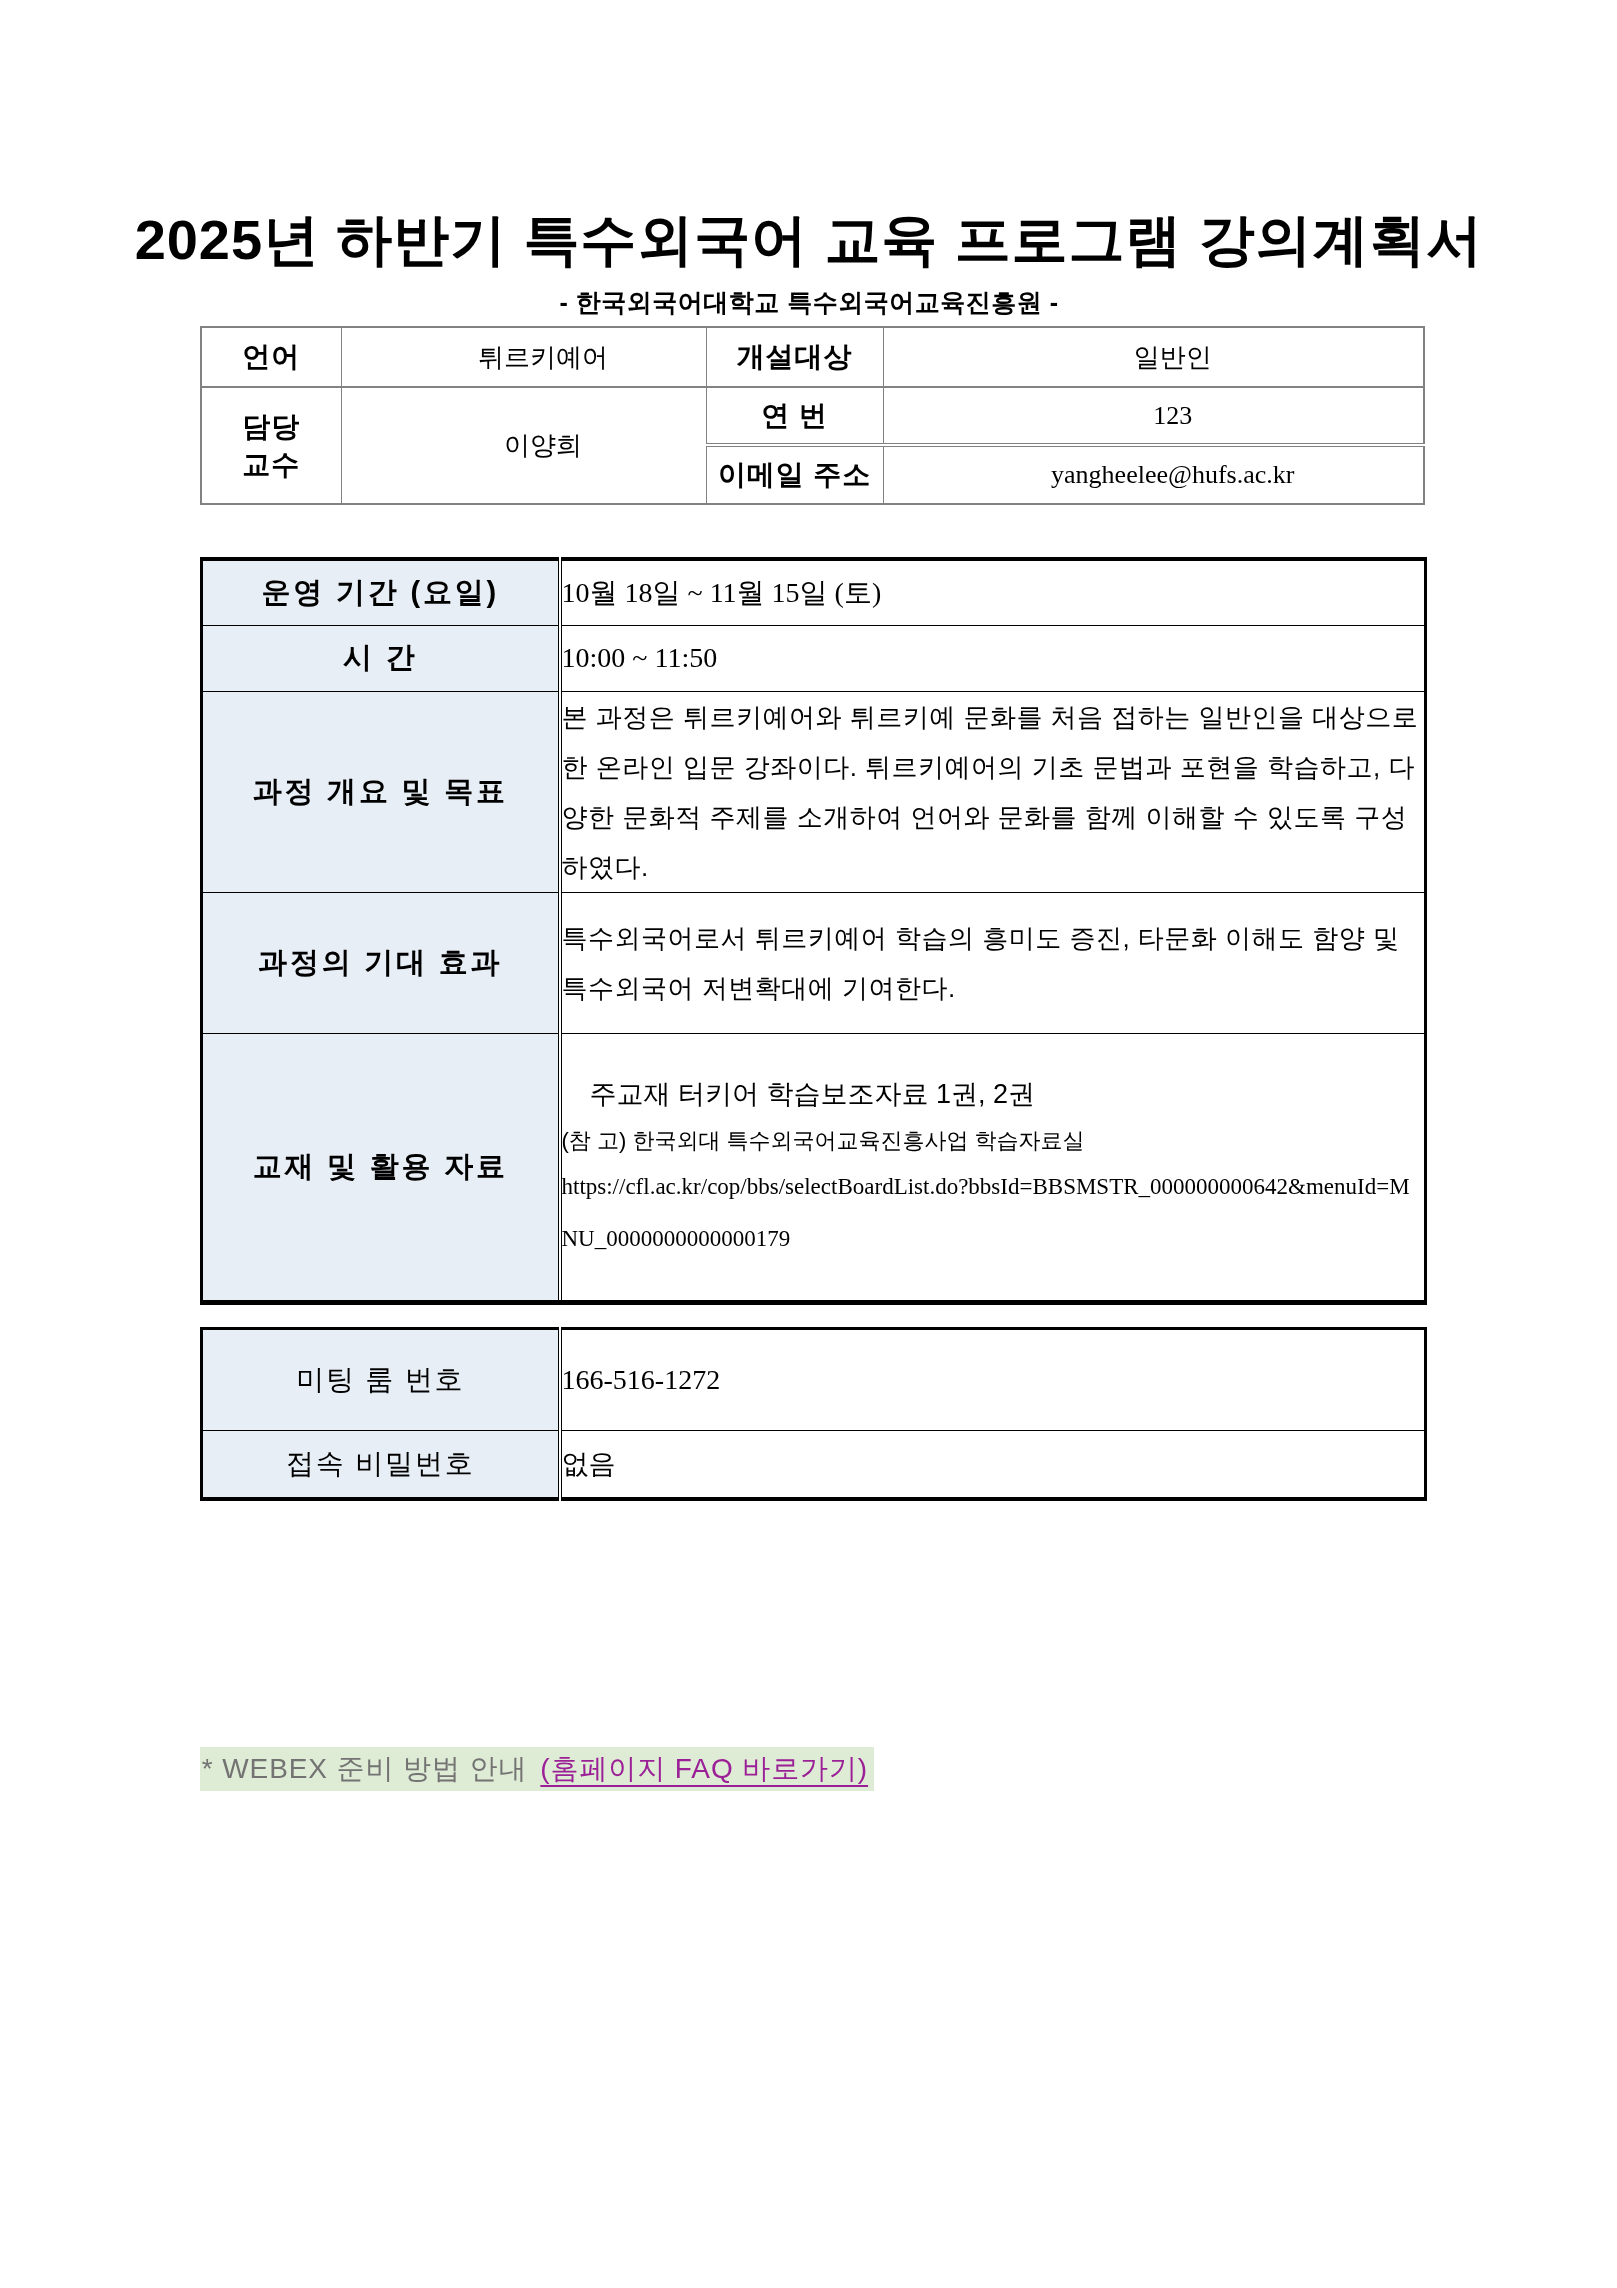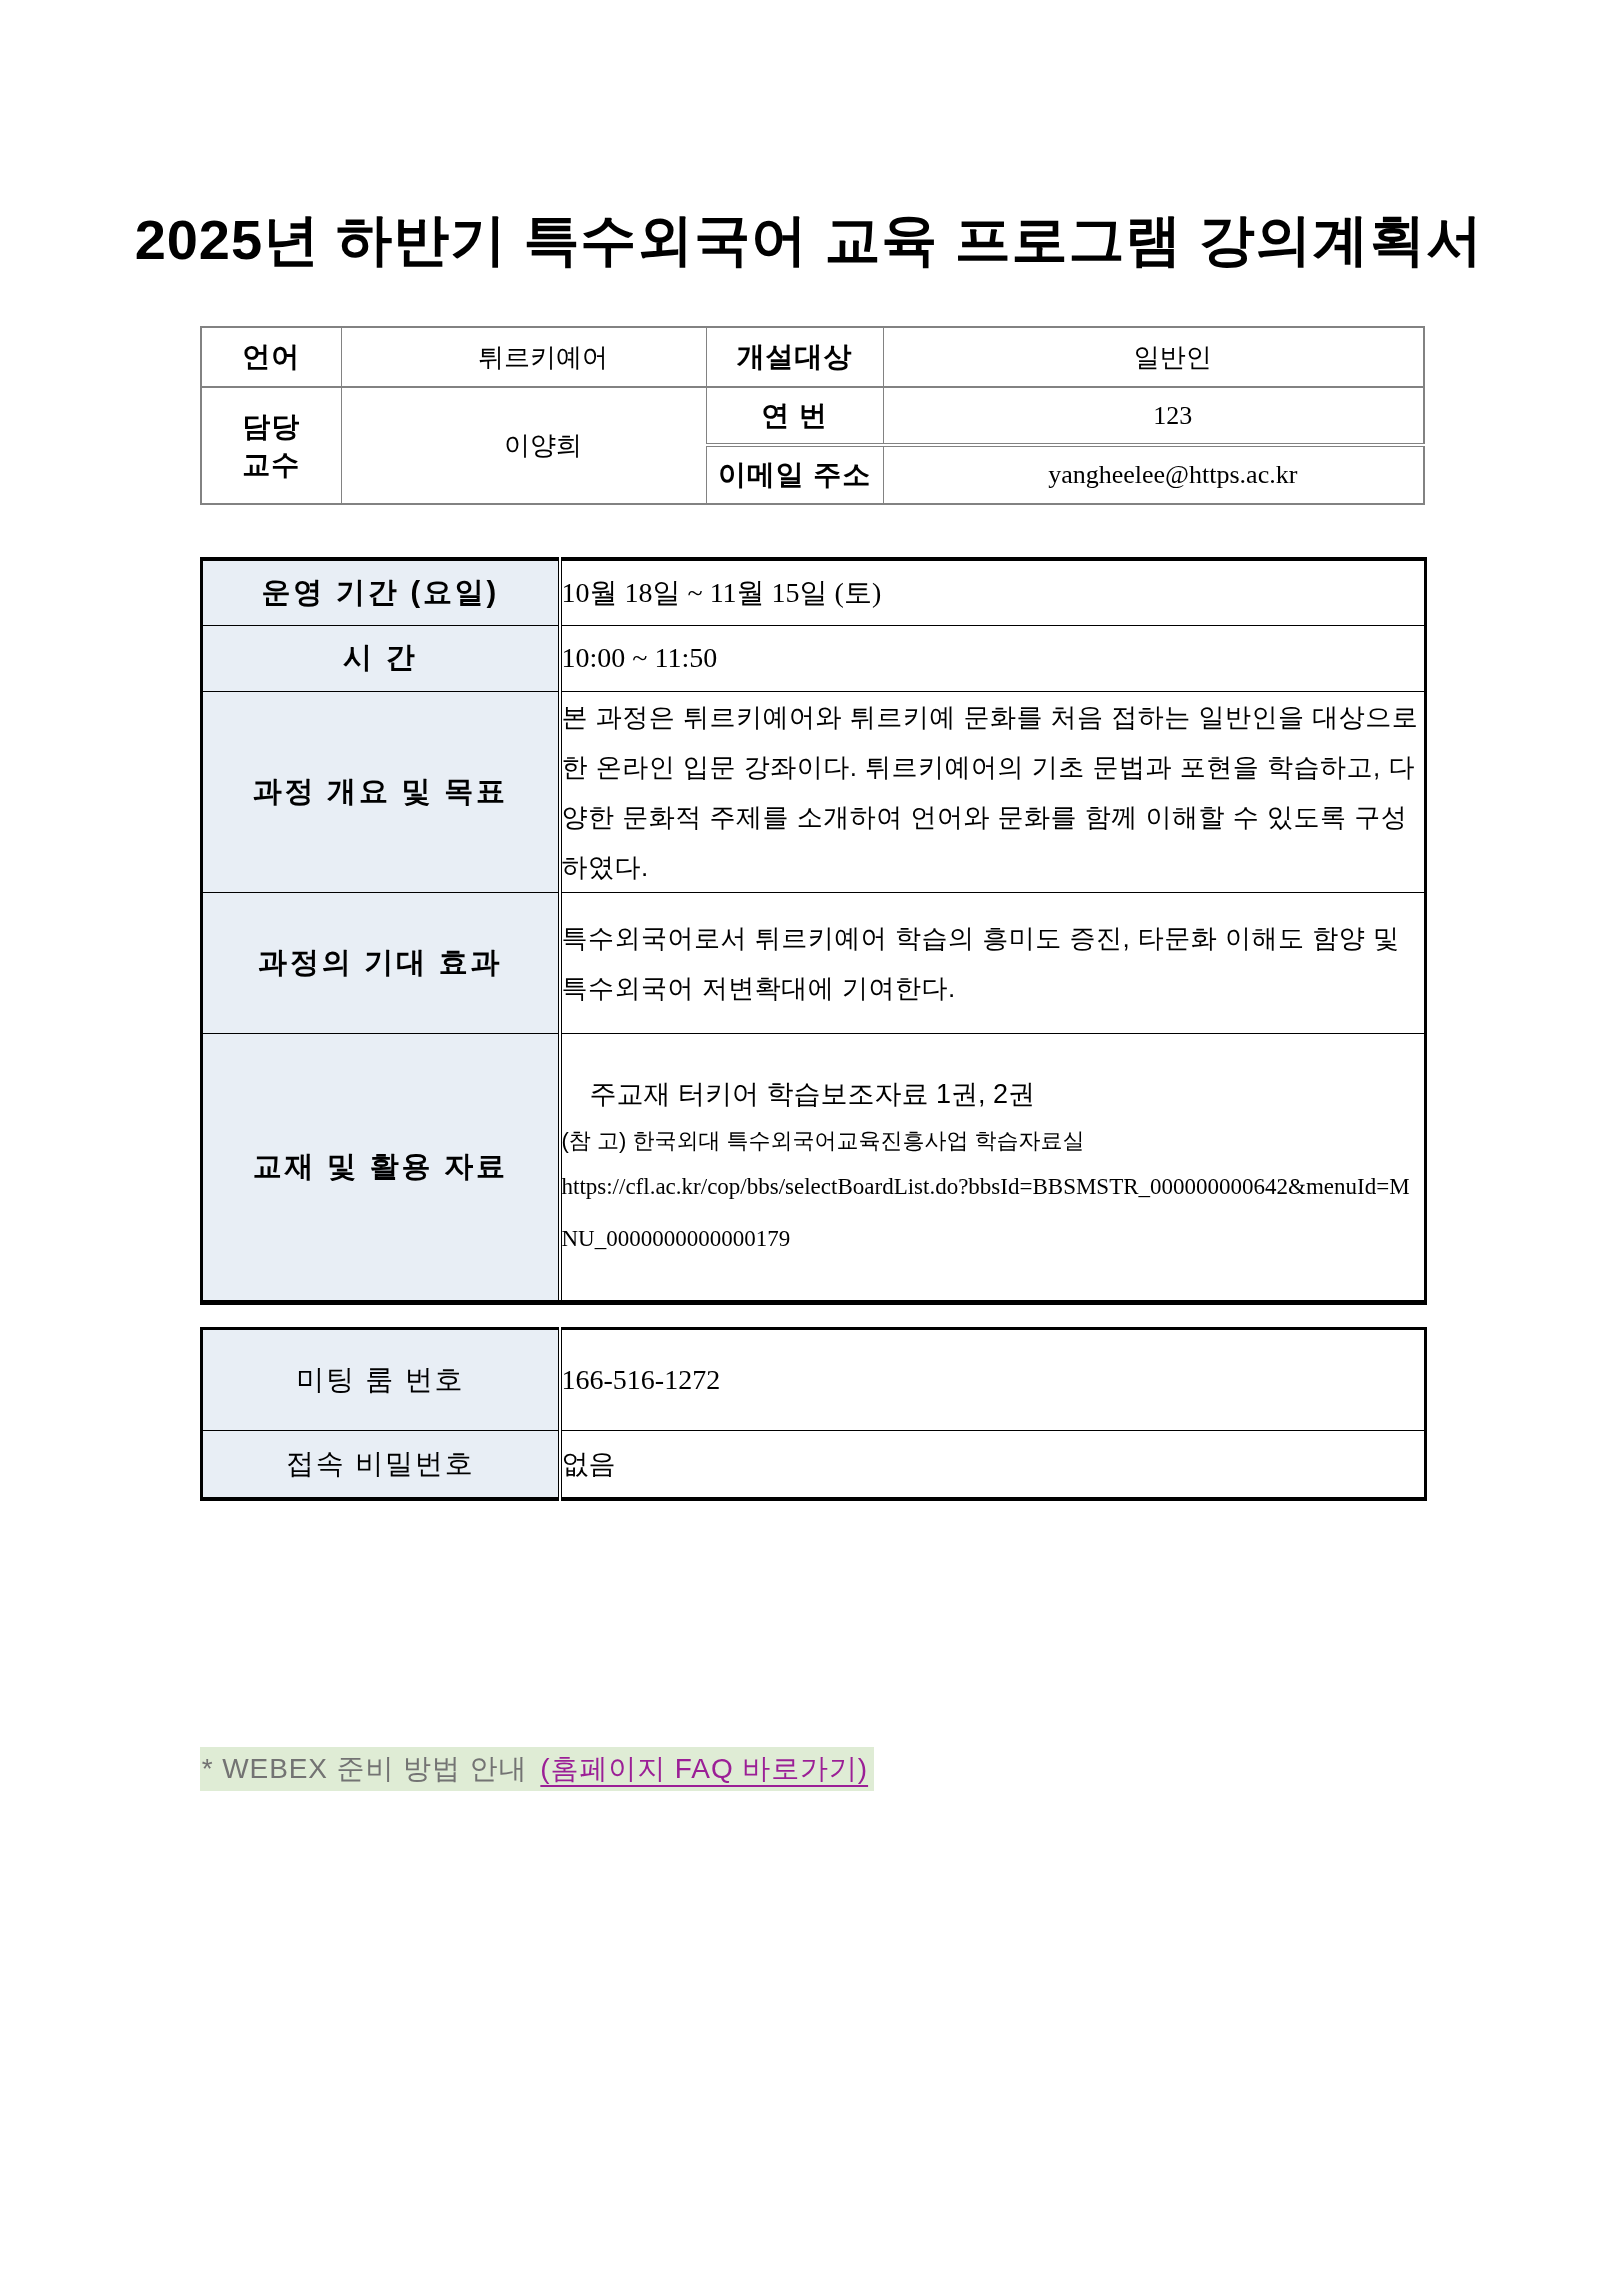--- a/index.html
+++ b/index.html
@@ -107,20 +107,21 @@
     cursor: pointer;
     margin-left: 13px;
   }
 </style>
 </head>
 <body>
 
 <div class="page">
 
   <div class="doc-title">2025년 하반기 특수외국어 교육 프로그램 강의계획서</div>
+  <div class="doc-subtitle">- 한국외국어대학교 특수외국어교육진흥원 -</div>
 
   <table class="t1">
     <colgroup>
         <col style="width:140px">
         <col style="width:365px">
         <col style="width:177px">
         <col style="width:541px">
       </colgroup>
     <tbody>
         <tr class="r1" style="height:60px">
@@ -133,21 +134,21 @@
       <th rowspan="2">
         <div>담당</div>
         <div>교수</div>
       </th>
       <td rowspan="2">이양희</td>
       <th class="dbl">연 번</th>
       <td class="dbl serif">123</td>
     </tr>
     <tr style="height:59px">
       <th>이메일 주소</th>
-      <td class="serif">yangheelee@https.ac.kr</td>
+      <td class="serif">yangheelee@hufs.ac.kr</td>
     </tr>
   </tbody>
     </table>
 
   <table class="tdark t2">
     <colgroup>
         <col style="width:358px">
         <col style="width:866px">
       </colgroup>
     <tbody>

